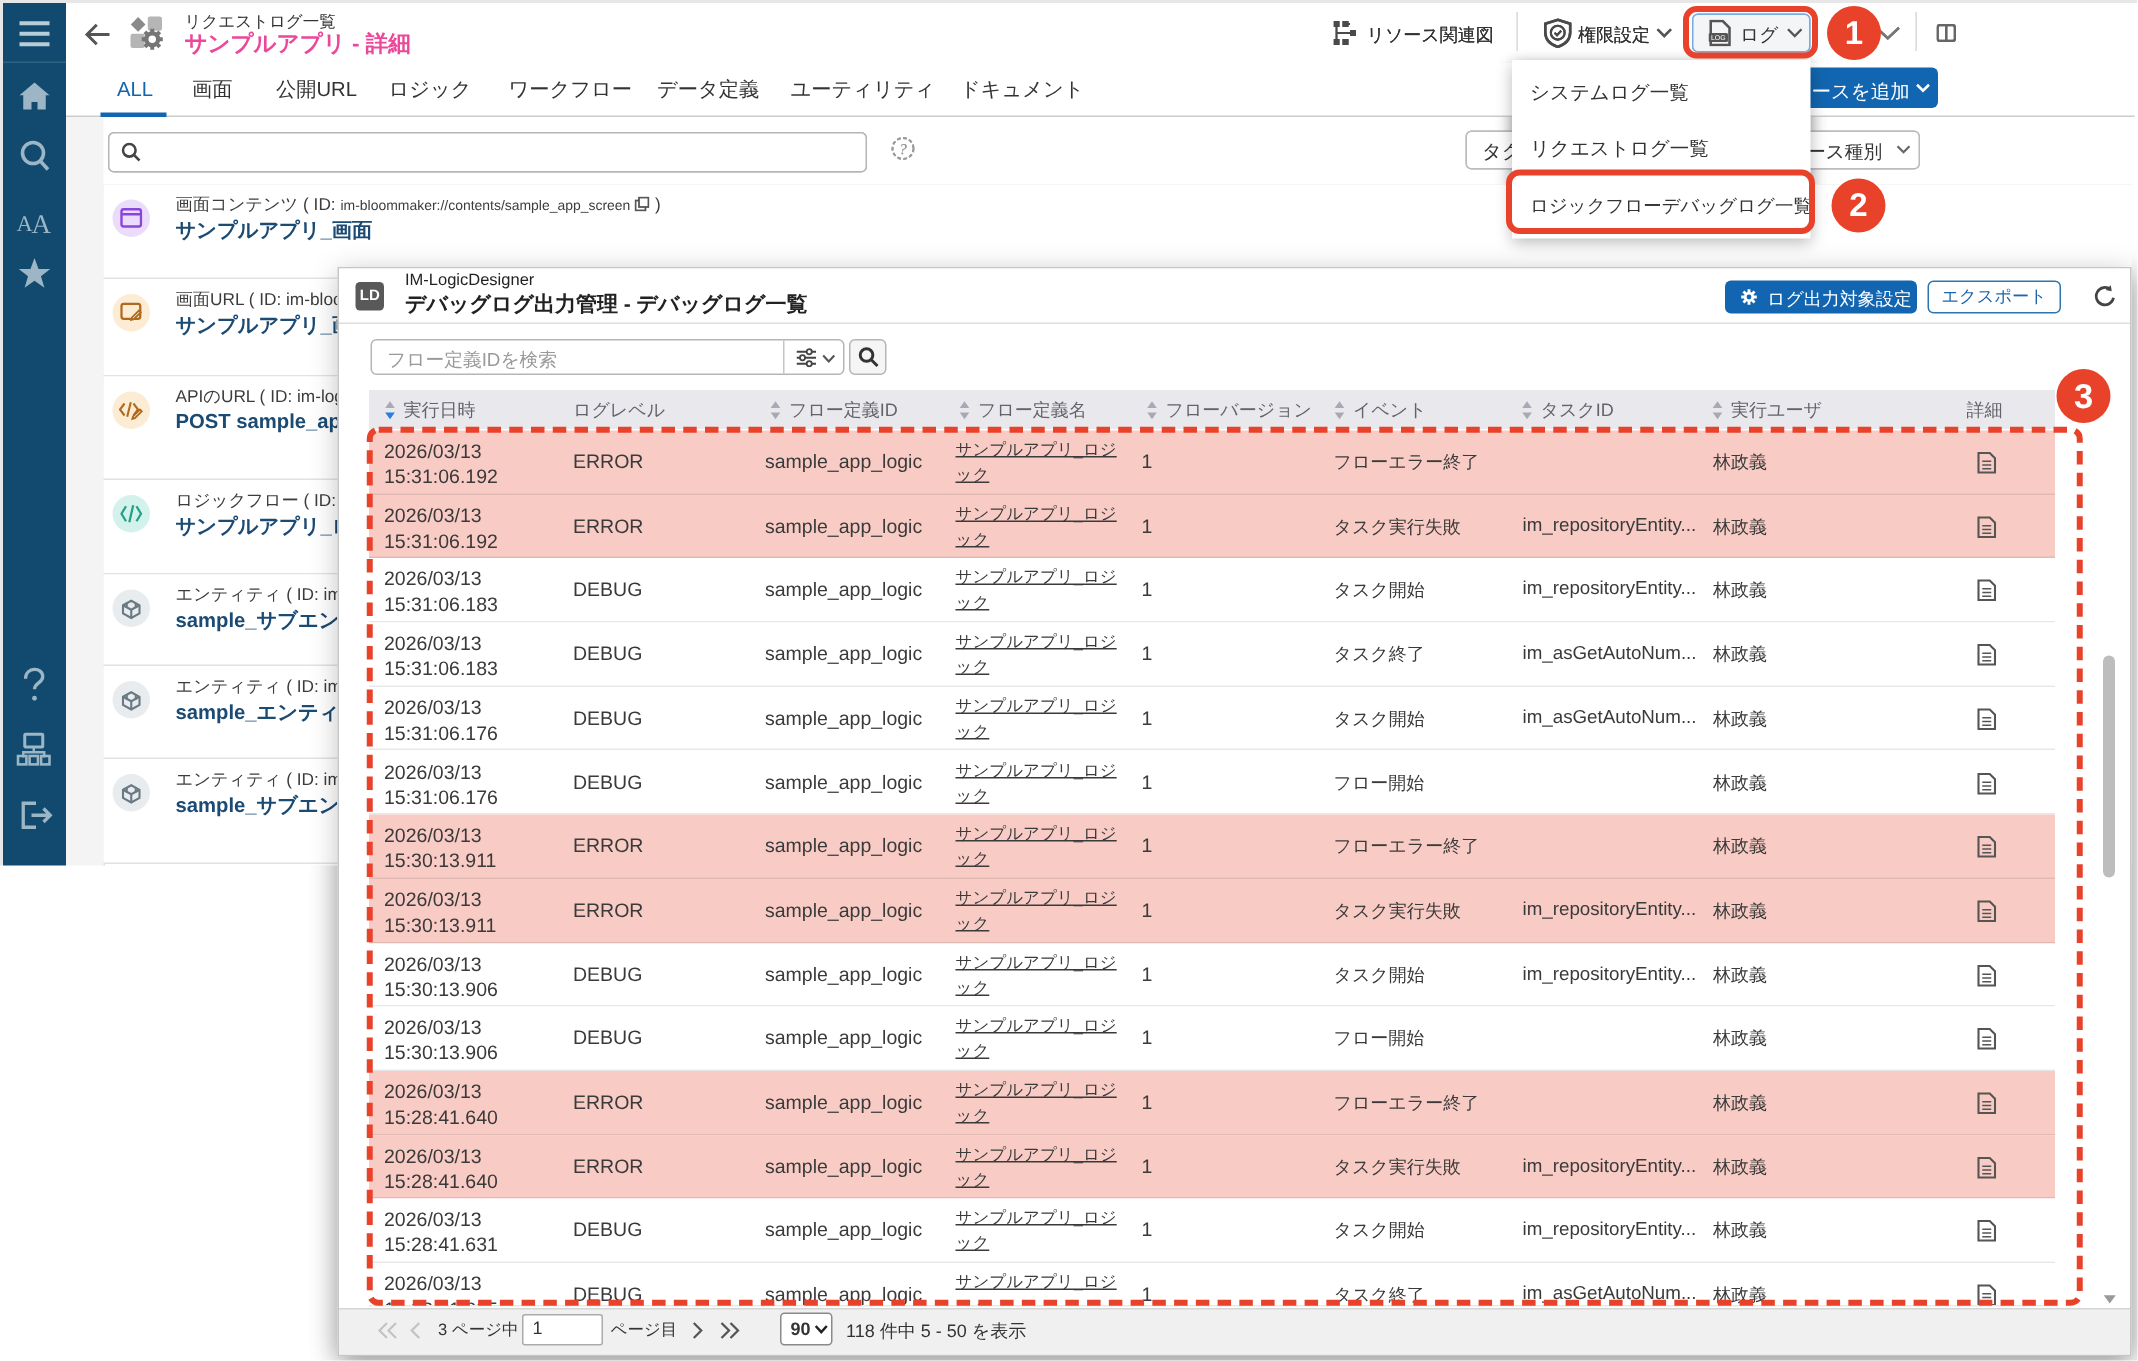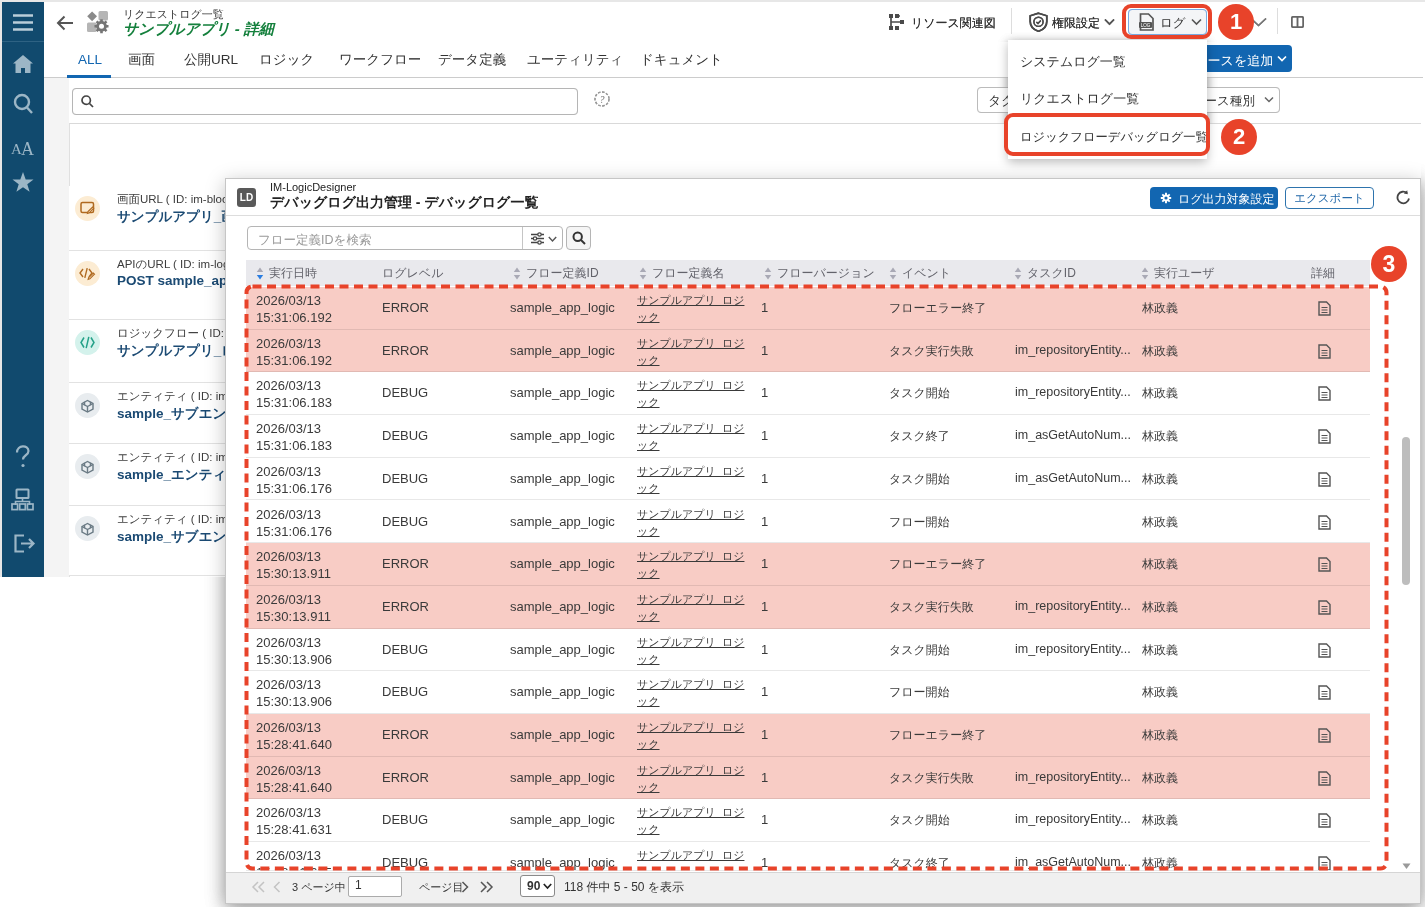--- a/index.html
+++ b/index.html
@@ -6,21 +6,21 @@
   html,body { width:1425px; height:907px; background:#fff; font-family:"Liberation Sans",sans-serif; overflow:hidden; }
   .abs { position:absolute; }
   #page { position:relative; width:1425px; height:907px; background:#fff; }
   
   #sidebar { left:2px; top:2px; width:42px; height:575px; background:#114a6e; }
   #edge-top { left:0; top:0; width:1425px; height:2px; background:#e7e7e7; }
   #edge-left { left:0; top:0; width:2px; height:577px; background:#e7e7e7; }
   #gutter { left:44px; top:78px; width:25px; height:499px; background:#f4f4f4; }
   
   .hdrtxt1 { font-size:11px; color:#333; }
-  .hdrtxt2 { font-size:15px; font-weight:bold; color:#15803d;font-style:italic; }
+  .hdrtxt2 { font-size:15px; font-weight:bold; color:#ec4899; }
   .topbtn-sep { width:1px; height:26px; background:#ddd; }
   
   #tabrow { left:44px; top:42px; width:1379px; height:36px; border-bottom:1px solid #ccc; background:#fff; }
   .tab { position:absolute; top:0; height:36px; line-height:36px; font-size:13.5px; color:#333; }
   .tab.active { color:#1266b1; }
   #tab-underline { left:67px; top:75px; width:44px; height:3px; background:#1266b1; }
   
   #searchbox { left:72px; top:88px; width:506px; height:27px; border:1px solid #b5b5b5; border-radius:4px; background:#fff; }
   
   #list { left:69px; top:123px; width:1352px; height:454px; border-top:1px solid #d9d9d9; border-left:1px solid #e0e0e0; border-bottom:0; background:#fff; }
@@ -453,20 +453,32 @@
   <div class="abs" style="left:1256px;top:127px;font-size:15px;font-weight:bold;color:#444;letter-spacing:1.5px;">...</div>
   <svg class="abs" style="left:1184px;top:166px;" width="11" height="11" viewBox="0 0 11 11">
     <path d="M2 2a4.8 4.8 0 1 1-1 3.2" fill="none" stroke="#555" stroke-width="1.3"></path>
     <path d="M0.3 2.2l1.7 3 2.6-2.2z" fill="#555"></path>
     <path d="M5.5 3v2.8l2 1.2" fill="none" stroke="#555" stroke-width="1.1"></path>
   </svg>
   <div class="abs" style="left:1198px;top:165px;font-size:11.5px;color:#444;">青柳辰巳 0時間前</div>
 
   <div class="abs" id="list"></div>
 
+  <div class="item" style="left:69px;top:123px;height:62.5px;">
+    <div class="icirc" style="background:#ecdcfb;"></div>
+    <svg style="position:absolute;left:11px;top:15px;" width="15" height="15" viewBox="0 0 15 15">
+      <rect x="1" y="1.5" width="13" height="11.5" rx="1.5" fill="none" stroke="#8b44e0" stroke-width="1.6"></rect>
+      <path d="M1 4.8h13" stroke="#8b44e0" stroke-width="1.6"></path>
+    </svg>
+    <div class="ilabel">画面コンテンツ ( ID: <span style="font-size:9.3px;">im-bloommaker://contents/sample_app_screen</span> <svg width="10" height="10" viewBox="0 0 10 10" style="vertical-align:-1px">
+          <rect x="0.7" y="2.7" width="6.6" height="6.6" fill="none" stroke="#555" stroke-width="1.2"></rect>
+          <rect x="3" y="0.7" width="6.3" height="6.3" fill="#fff" stroke="#555" stroke-width="1.2"></rect>
+        </svg> )</div>
+    <div class="ititle">サンプルアプリ_画面</div>
+  </div>
 
   <div class="item" style="left:69px;top:185.5px;height:65.4px;">
     <div class="icirc" style="background:#fcecd3;"></div>
     <svg style="position:absolute;left:11px;top:15px;" width="16" height="16" viewBox="0 0 16 16">
       <rect x="1" y="1.5" width="12.5" height="10" rx="1.5" fill="none" stroke="#b06a20" stroke-width="1.5"></rect>
       <path d="M13.8 7.2l-4.6 4.6-1.7 0.5 0.5-1.7 4.6-4.6z" fill="#fcecd3" stroke="#b06a20" stroke-width="1.2"></path>
     </svg>
     <div class="ilabel">画面URL ( ID: im-bloommaker://contents/sample_app )</div>
     <div class="ititle">サンプルアプリ_画面</div>
   </div>
@@ -825,21 +837,21 @@
   <div class="abs" id="pager" style="left:226px;top:872px;width:1194px;height:31px;background:#f0f0f0;border-top:1px solid #d5d5d5;"></div>
   <svg class="abs" style="left:251px;top:881px;" width="14" height="12" viewBox="0 0 14 12">
       <path d="M7 1L2 6l5 5M13 1L8 6l5 5" stroke="#c3c3c3" stroke-width="1.5" fill="none"></path>
     </svg>
   <svg class="abs" style="left:273px;top:881px;" width="8" height="12" viewBox="0 0 8 12">
       <path d="M6.5 1l-5 5 5 5" stroke="#c3c3c3" stroke-width="1.5" fill="none"></path>
     </svg>
   <div class="abs pgt" style="left:292px;top:872px;font-size:11px;">3 ページ中</div>
   <div class="abs" style="left:348px;top:876px;width:54px;height:21px;background:#fff;border:1px solid #ababab;border-radius:2px;"></div>
   <div class="abs" style="left:355px;top:878px;font-size:12px;color:#333;">1</div>
-  <div class="abs pgt" style="left:407px;top:872px;font-size:11px;margin-left:12px;">ページ目</div>
+  <div class="abs pgt" style="left:407px;top:872px;font-size:11px;">ページ目</div>
   <svg class="abs" style="left:461px;top:881px;" width="8" height="12" viewBox="0 0 8 12">
       <path d="M1.5 1l5 5-5 5" stroke="#555" stroke-width="1.5" fill="none"></path>
     </svg>
   <svg class="abs" style="left:480px;top:881px;" width="14" height="12" viewBox="0 0 14 12">
       <path d="M1 1l5 5-5 5M7 1l5 5-5 5" stroke="#555" stroke-width="1.5" fill="none"></path>
     </svg>
   <div class="abs" style="left:520px;top:875px;width:35px;height:22px;background:#fff;border:1px solid #8a8a8a;border-radius:3px;"></div>
   <div class="abs pgt" style="left:527px;top:871px;font-weight:bold;">90</div>
   <svg class="abs" style="left:543px;top:883px;" width="9" height="7" viewBox="0 0 9 7">
       <path d="M0.8 1l3.7 4 3.7-4" stroke="#222" stroke-width="1.7" fill="none"></path>

